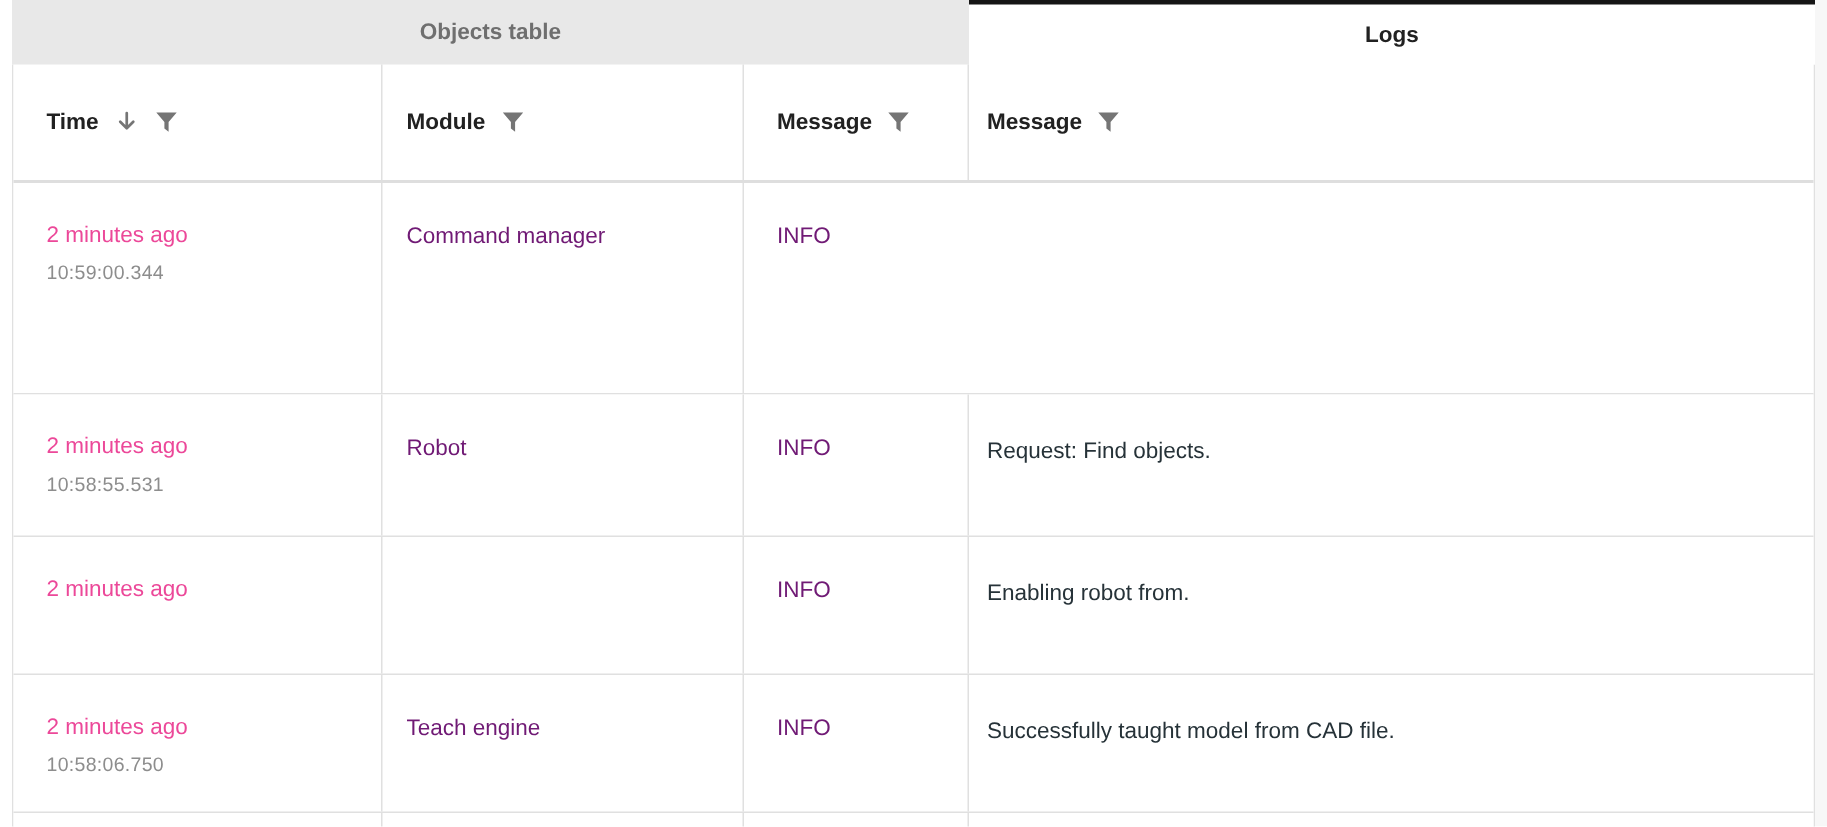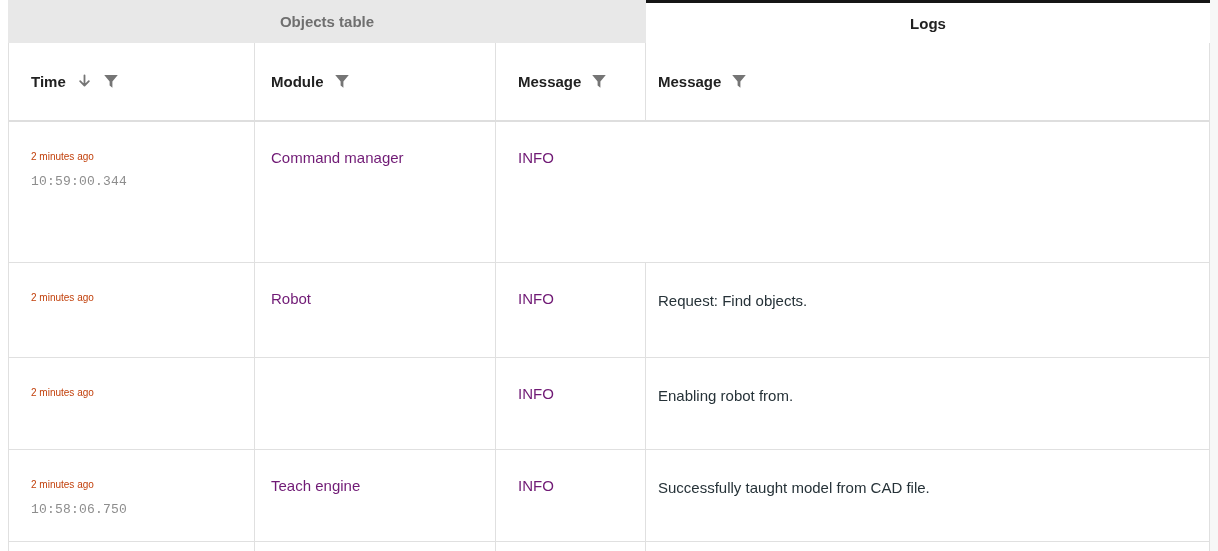--- a/index.html
+++ b/index.html
@@ -33,22 +33,22 @@
   .icon-btn { display: inline-flex; align-items: center; justify-content: center; cursor: pointer; }
   .icon-btn svg { display: block; }
 
   .row1 { height: 141px; }
   .row-sm { height: 95px; }
   .row-xs { height: 92px; }
   .row-partial { height: 70px; border-bottom: none; }
 
   .td { padding-top: 26px; font-size: 15px; }
 
-  .time-rel { font-size: 10px; color: #c2410c; line-height: 18px; }
-  .time-abs { margin-top: 8px; font-family: Liberation Mono, monospace; font-size: 13px; color: #8d8d8d; letter-spacing: 0.2px; }
+  .time-rel { font-size: 15px; color: #ec4899; line-height: 18px; }
+  .time-abs { margin-top: 8px; font-family: Liberation Sans, sans-serif; font-size: 13px; color: #8d8d8d; letter-spacing: 0.2px; }
 
   .module-text, .severity-text { color: #701a75; line-height: 19px; }
   .message-text { color: #263238; line-height: 24px; white-space: pre-wrap; }
 </style>
 </head>
 <body>
 
 <div class="page">
   <div class="right-gutter"></div>
 
@@ -112,20 +112,21 @@
         <span class="module-text">Command manager</span>
       </div>
       <div class="td col-severity">
         <span class="severity-text">INFO</span>
       </div>
     </div>
 
     <div class="tr row-sm">
       <div class="td col-time">
         <div class="time-rel">2 minutes ago</div>
+        <div class="time-abs">10:58:55.531</div>
       </div>
       <div class="td col-module">
         <span class="module-text">Robot</span>
       </div>
       <div class="td col-severity">
         <span class="severity-text">INFO</span>
       </div>
       <div class="td col-message">
         <span class="message-text">Request: Find objects.</span>
       </div>

